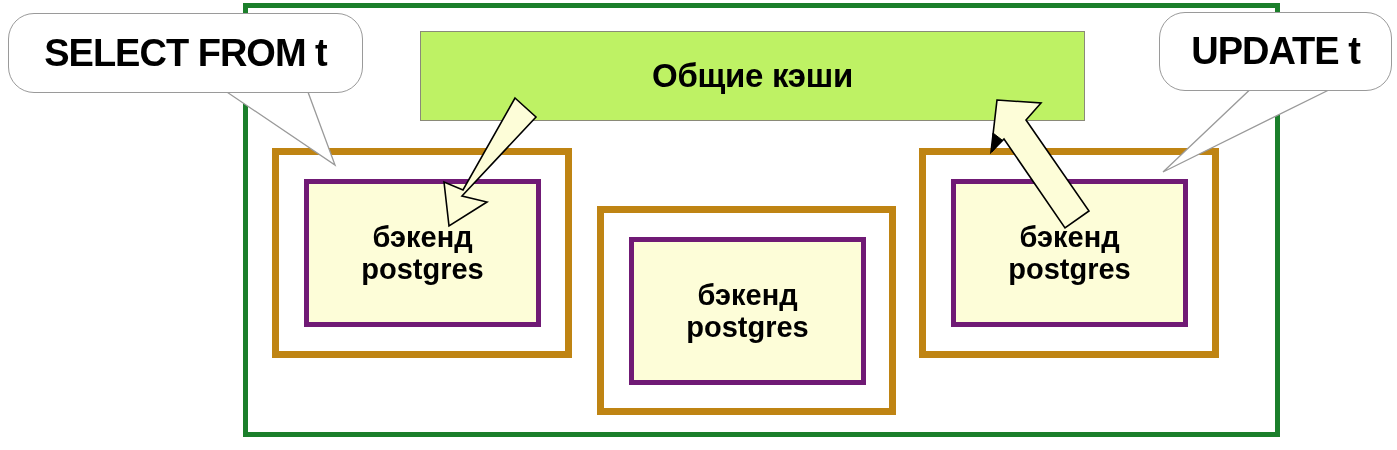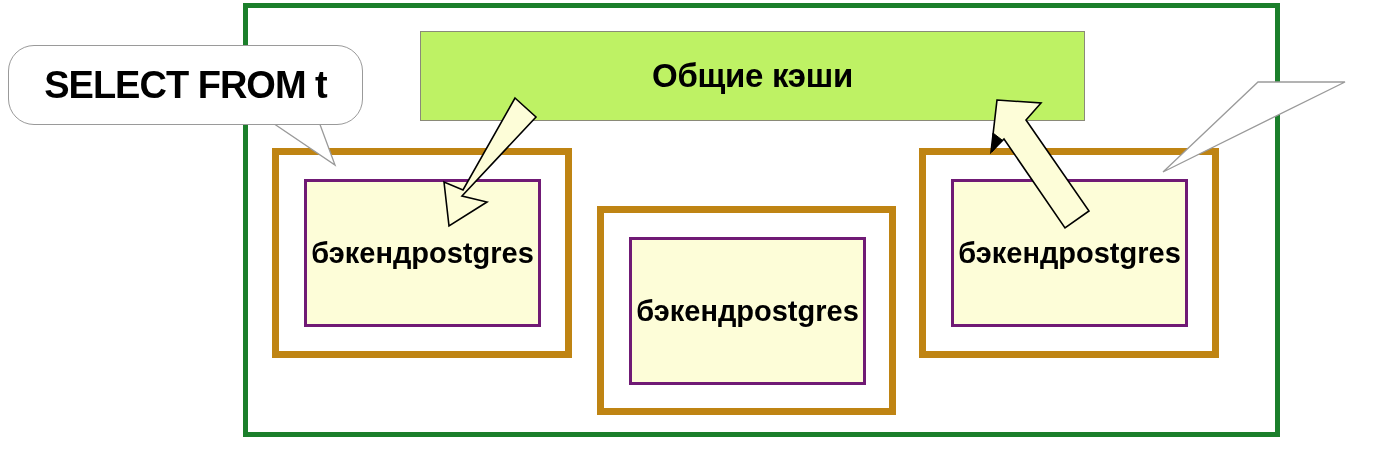--- a/index.html
+++ b/index.html
@@ -57,24 +57,24 @@
     box-sizing: border-box;
   }
   #backend-left-frame  { left: 272px; top: 148px; width: 300px; height: 210px; }
   #backend-mid-frame   { left: 597px; top: 206px; width: 299px; height: 209px; }
   #backend-right-frame { left: 919px; top: 148px; width: 300px; height: 210px; }
 
   
   .backend-inner {
     position: absolute;
     background: #fdfdd8;
-    border: 3px solid #701a75;
+    border: 5px solid #701a75;
     box-sizing: border-box;
     display: flex;
-    flex-direction: row;
+    flex-direction: column;
     align-items: center;
     justify-content: center;
     line-height: 1.12;
   }
   #backend-left-inner  { left: 304px; top: 179px; width: 237px; height: 148px; }
   #backend-mid-inner   { left: 629px; top: 237px; width: 237px; height: 148px; }
   #backend-right-inner { left: 951px; top: 179px; width: 237px; height: 148px; }
   .backend-inner span {
     font-size: 29px;
     font-weight: bold;
@@ -96,21 +96,20 @@
   .callout {
     position: absolute;
     background: #ffffff;
     border: 1px solid #9a9a9a;
     border-radius: 26px;
     box-sizing: border-box;
     display: flex;
     align-items: center;
     justify-content: center;
     z-index: 6;
-    margin-top: 32px;
   }
   .callout .callout-label {
     font-size: 38px;
     font-weight: bold;
     color: #000000;
     letter-spacing: -1px;
     white-space: nowrap;
   }
   #callout-select { left: 8px;    top: 13px; width: 355px; height: 80px; }
   #callout-update { left: 1159px; top: 12px; width: 233px; height: 79px; }
@@ -165,14 +164,17 @@
 
   <svg id="callout-layer" viewBox="0 0 1397 450">
     <polygon points="215,84 305,84 335,165" fill="#ffffff" stroke="#9a9a9a" stroke-width="1.3"></polygon>
     <polygon points="1258,82 1345,82 1163,172" fill="#ffffff" stroke="#9a9a9a" stroke-width="1.3"></polygon>
   </svg>
 
   <div class="callout" id="callout-select">
     <span class="callout-label">SELECT FROM t</span>
   </div>
 
+  <div class="callout" id="callout-update">
+    <span class="callout-label">UPDATE t</span>
+  </div>
 
 </div>
 
 </body></html>

